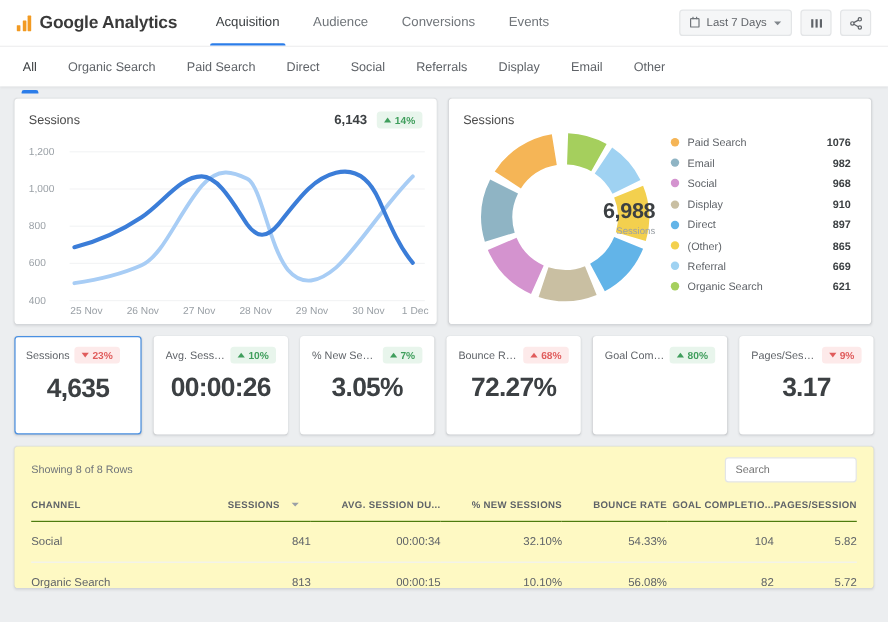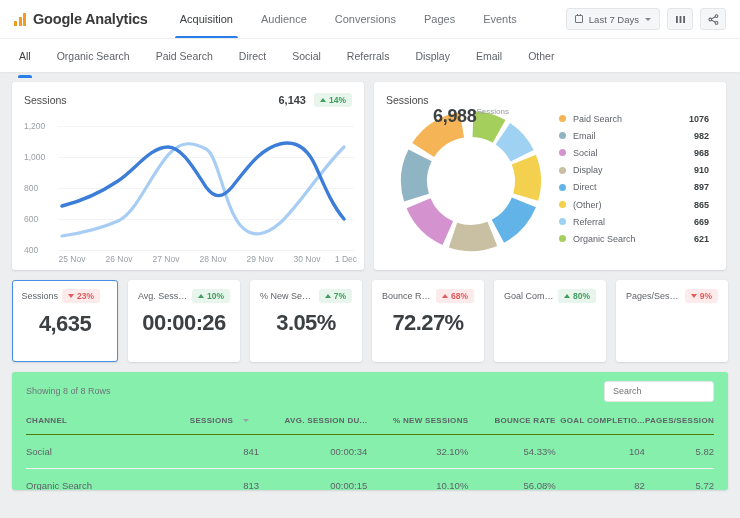--- a/index.html
+++ b/index.html
@@ -95,22 +95,22 @@
   .tri-dn { width:0;height:0;border-left:3px solid transparent;border-right:3px solid transparent;border-top:4px solid currentColor; }
 
   .plot { position: absolute; left: 12px; right: 10px; top: 30px; bottom: 6px; }
   .ylab { position: absolute; left: 0; font-size: 8.5px; color: #9aa0a6; transform: translateY(-50%); }
   .gline { position: absolute; left: 34px; right: 0; height: 1px; background: #f3f4f5; }
   .xlab { position: absolute; bottom: 0; font-size: 8.5px; color: #9aa0a6; transform: translateX(-50%); white-space: nowrap; }
 
   
   .donutcard { width: 352px; height: 188px; padding: 10px 12px; position: relative; }
   .donutwrap { position: absolute; left: 22px; top: 24px; width: 150px; height: 150px; }
-  .donut-center { position: absolute; inset: 0; display: flex; flex-direction: row;
-    align-items: flex-start; justify-content: center; }
+  .donut-center { position: absolute; inset: 0; display: flex; flex-direction: column;
+    align-items: flex-end; justify-content: center; }
   .donut-val { font-size: 18px; font-weight: bold; color: #3c4043; letter-spacing: -.3px; }
   .donut-sub { font-size: 8px; color: #9aa0a6; margin-top: 1px; }
   .legend { position: absolute; left: 185px; top: 28px; width: 150px; }
   .legrow { display: flex; align-items: center; height: 17.2px; font-size: 9px; color: #5f6368; }
   .legdot { width: 7px; height: 7px; border-radius: 50%; margin-right: 7px; flex: none; }
   .legval { margin-left: auto; font-weight: bold; color: #3c4043; font-size: 9px; }
 
   
   .kpirow { display: flex; gap: 10px; margin-top: 10px; }
   .kpi {
@@ -123,21 +123,21 @@
   .kpilabel {
     font-size: 9px; color: #5f6368; white-space: nowrap; overflow: hidden;
     text-overflow: ellipsis; max-width: 58px;
   }
   .kpival {
     position: absolute; left: 0; right: 0; top: 30px; text-align: center;
     font-size: 22px; font-weight: bold; color: #3c4043; letter-spacing: -.6px;
   }
 
   
-  .tablecard { margin-top: 10px; background: #86efac; border-radius: 3px;
+  .tablecard { margin-top: 10px; background: #fef9c3; border-radius: 3px;
     box-shadow: 0 1px 2px rgba(60,64,67,.13), 0 0 1px rgba(60,64,67,.10);
     padding: 0 14px; height: 118px; overflow: hidden; }
   .tabletop { display: flex; align-items: center; height: 38px; }
   .showing { font-size: 9px; color: #70757a; }
   .searchbox {
     margin-left: auto; width: 110px; height: 21px; border: 1px solid #e3e5e7;
     border-radius: 3px; background: #fff; font-size: 9px; color: #9aa0a6;
     padding: 0 8px; outline: none; font-family: "Liberation Sans", sans-serif;
   }
   table { width: 100%; border-collapse: collapse; }
@@ -181,23 +181,20 @@
     </div>
     <div class="navtabs">
       <div class="navtab active">
           <span>Acquisition</span>
         </div>
       <div class="navtab">
           <span>Audience</span>
         </div>
       <div class="navtab">
           <span>Conversions</span>
-        </div>
-      <div class="navtab">
-          <span>Pages</span>
         </div>
       <div class="navtab">
           <span>Events</span>
         </div>
     </div>
     <div class="topright">
       <div class="datebtn">
         <span class="cal-ic"></span>
         <span>Last 7 Days</span>
         <span class="caret"></span>
@@ -422,20 +419,21 @@
       </div>
 
       <div class="kpi">
         <div class="kpihead">
           <span class="kpilabel">Pages/Session</span>
           <span class="pill down">
             <span class="tri-dn"></span>
             <span>9%</span>
           </span>
         </div>
+        <div class="kpival">3.17</div>
       </div>
     </div>
 
     <div class="tablecard">
       <div class="tabletop">
         <span class="showing">Showing 8 of 8 Rows</span>
         <input class="searchbox" type="text" placeholder="Search" style="">
       </div>
       <table>
         <thead>

